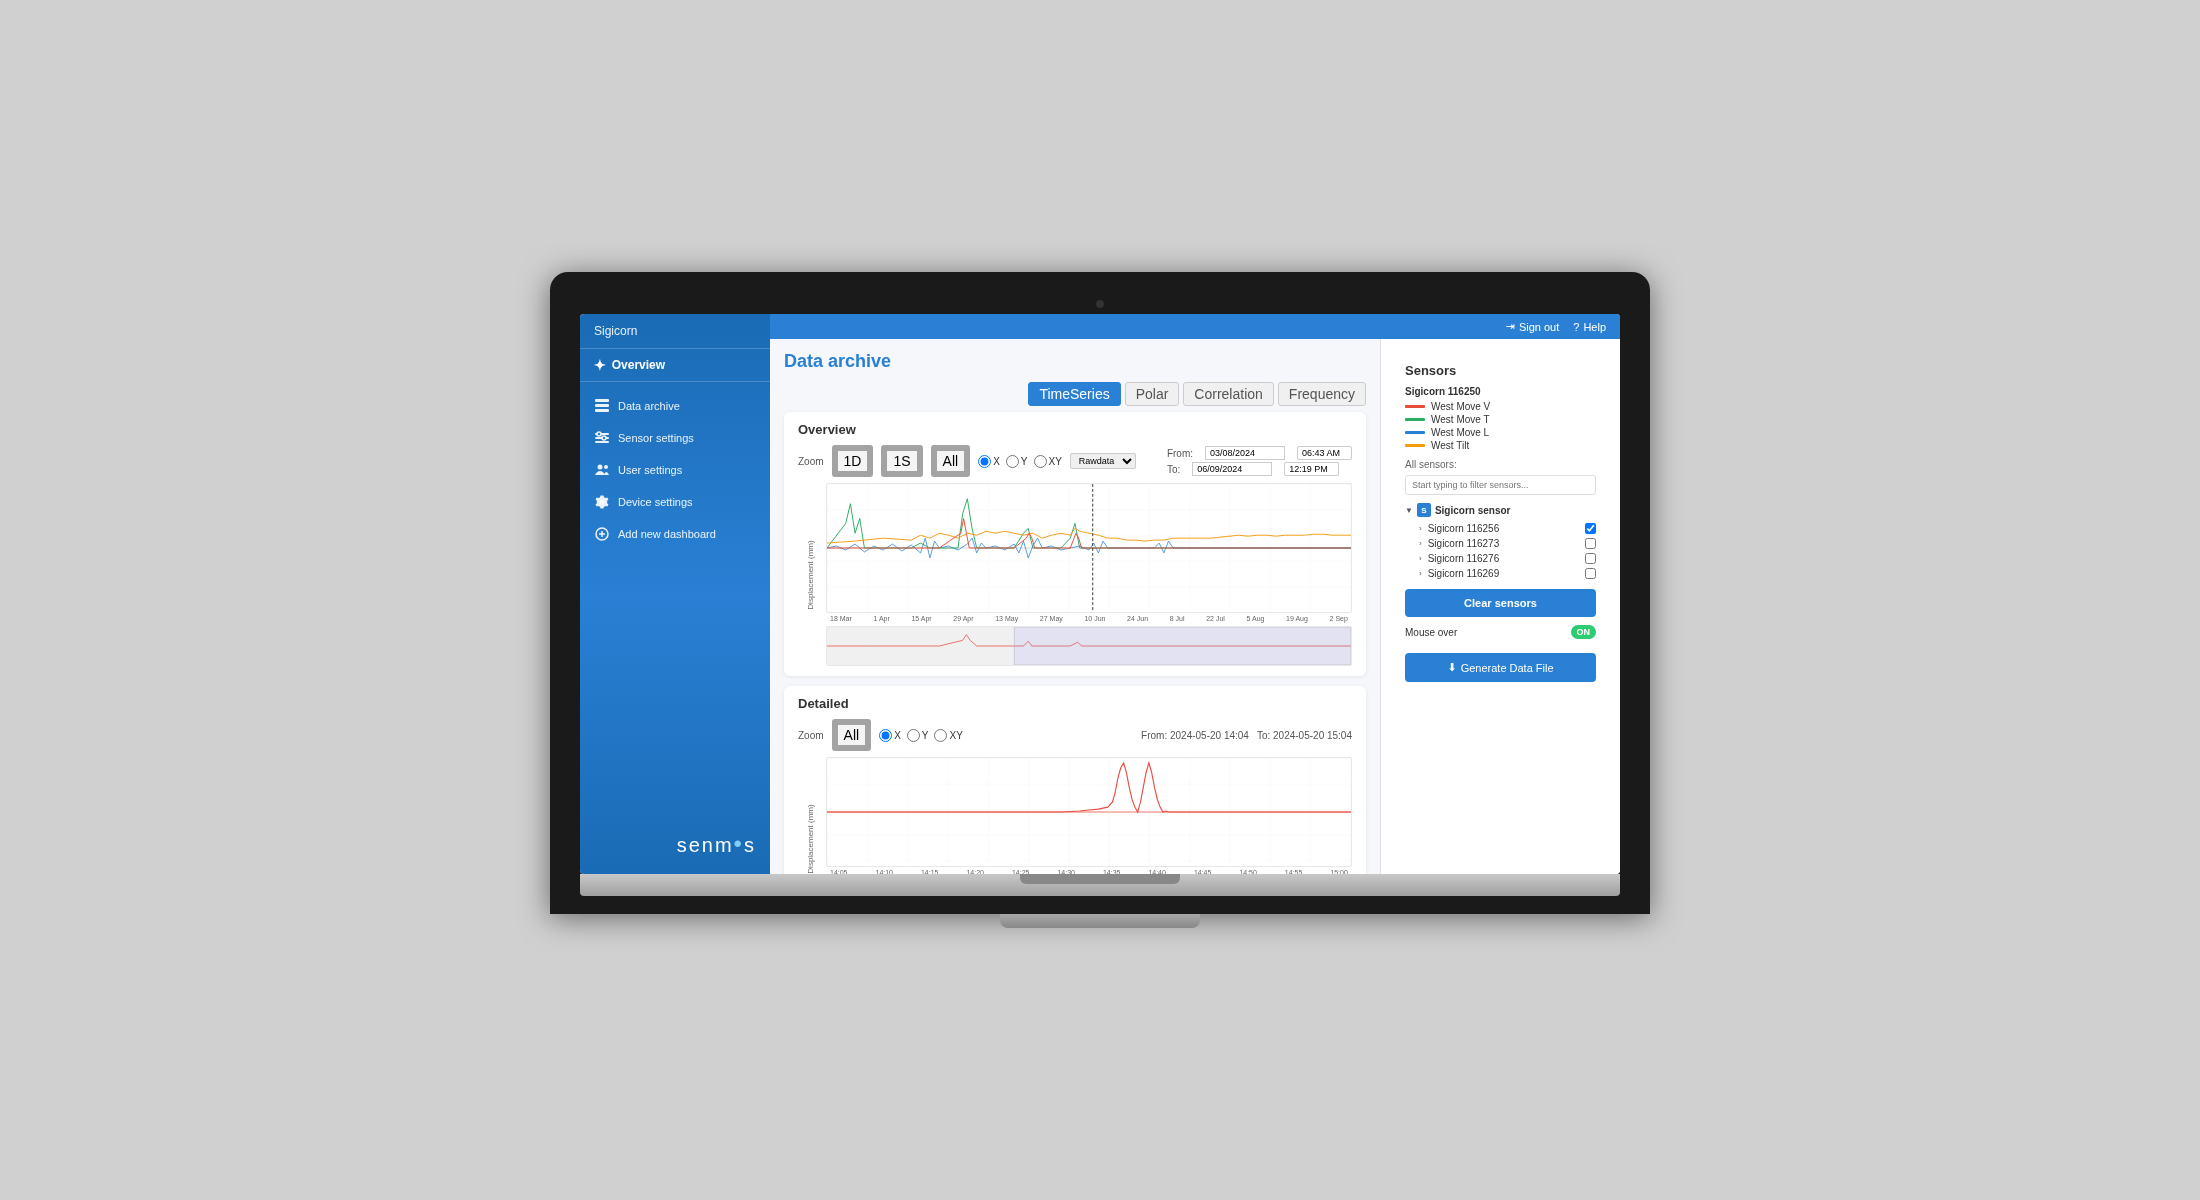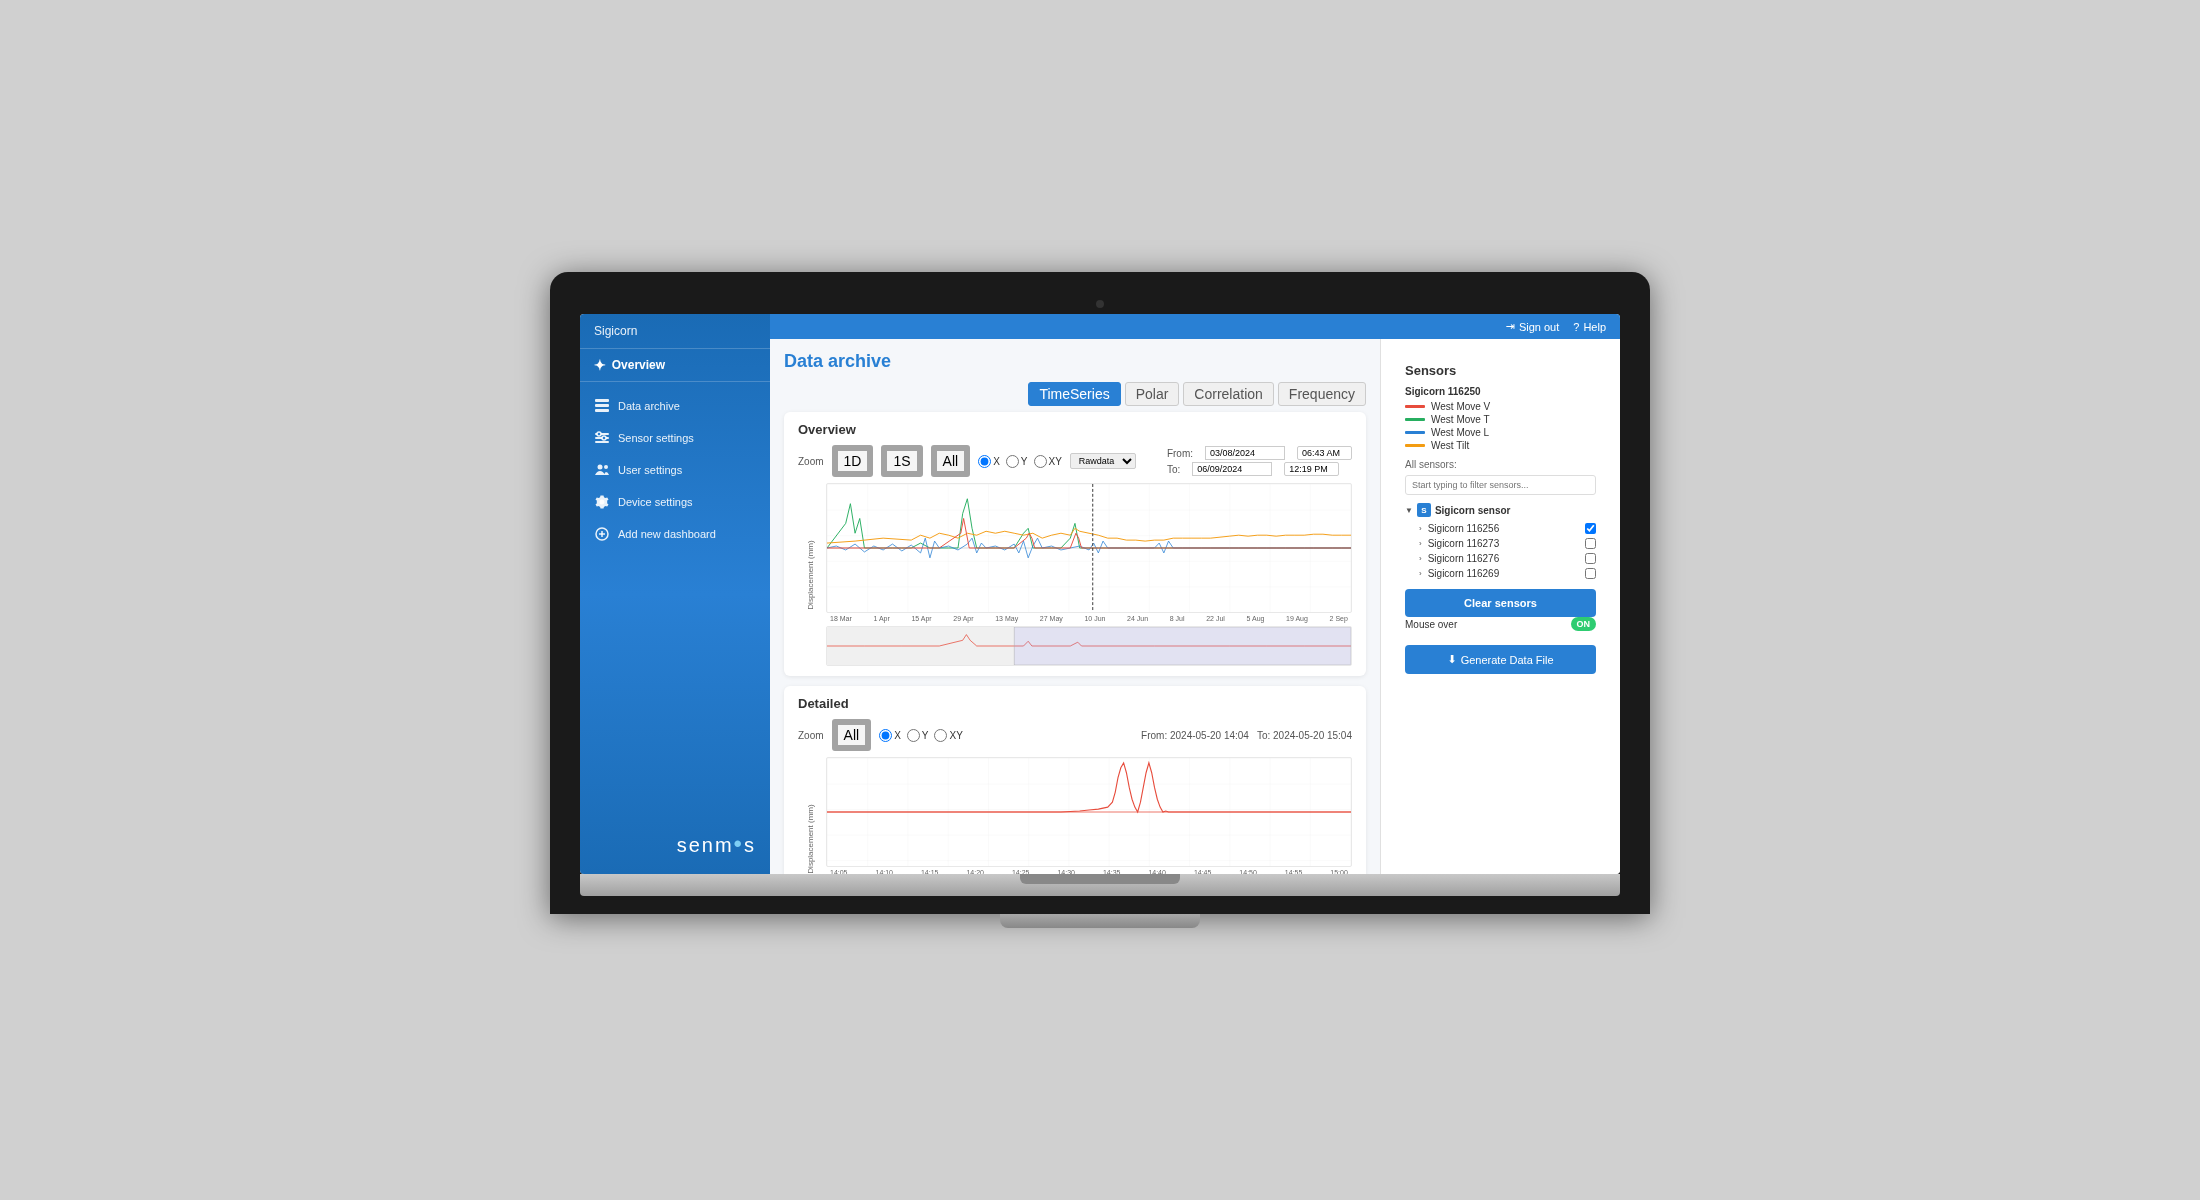--- a/index.html
+++ b/index.html
@@ -432,21 +432,21 @@
 
     .clear-btn {
       width: 100%;
       padding: 8px;
       background: #2980d4;
       color: white;
       border: none;
       border-radius: 4px;
       font-size: 11px;
       cursor: pointer;
-      margin-bottom: 0;
+      margin-bottom: 8px;
       font-weight: bold;
     }
 
     .mouse-over-row {
       display: flex;
       align-items: center;
       justify-content: space-between;
       font-size: 10px;
       color: #333;
       margin-bottom: 14px;

